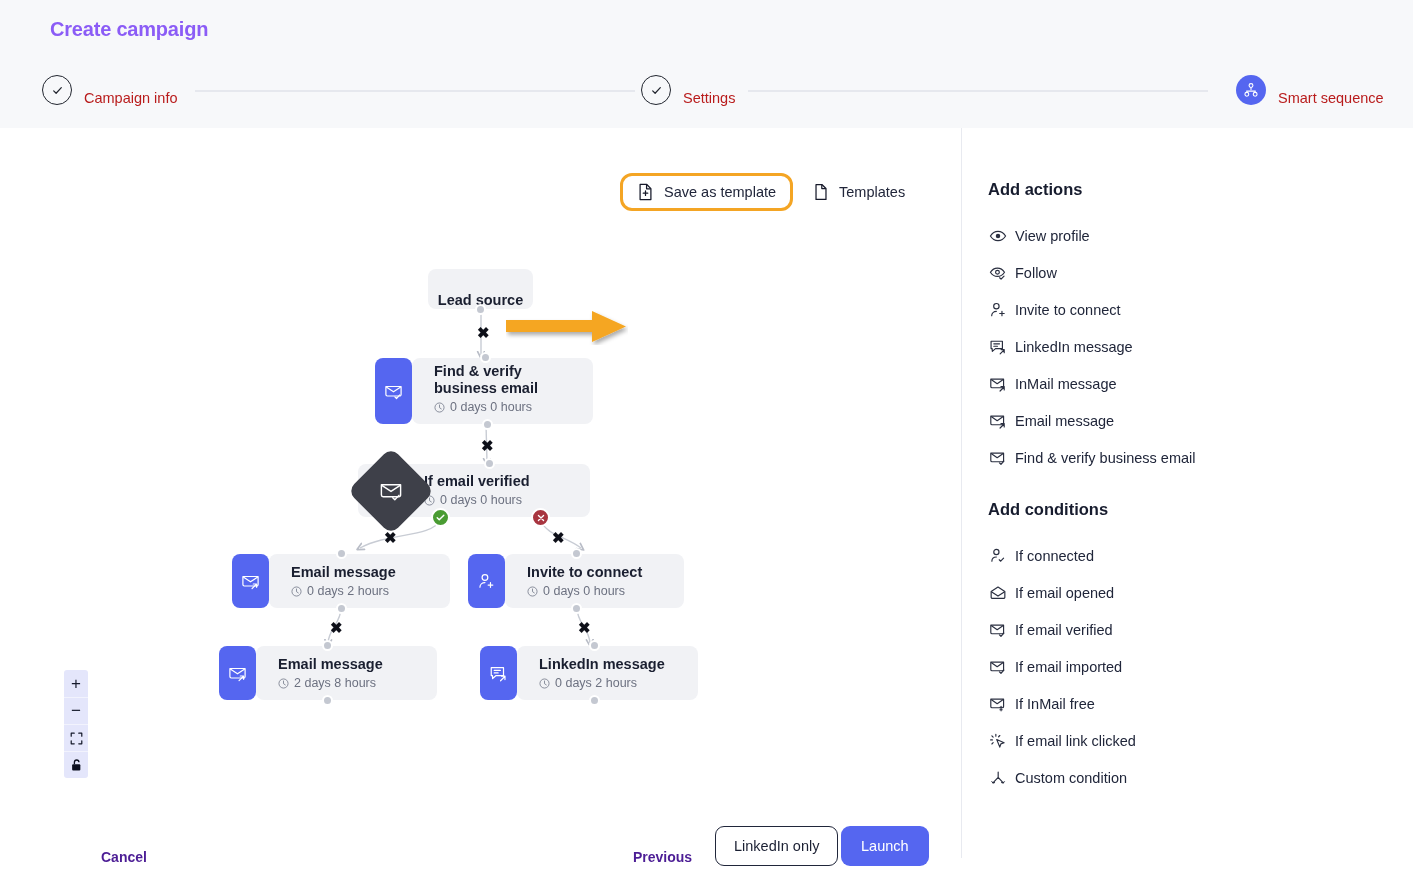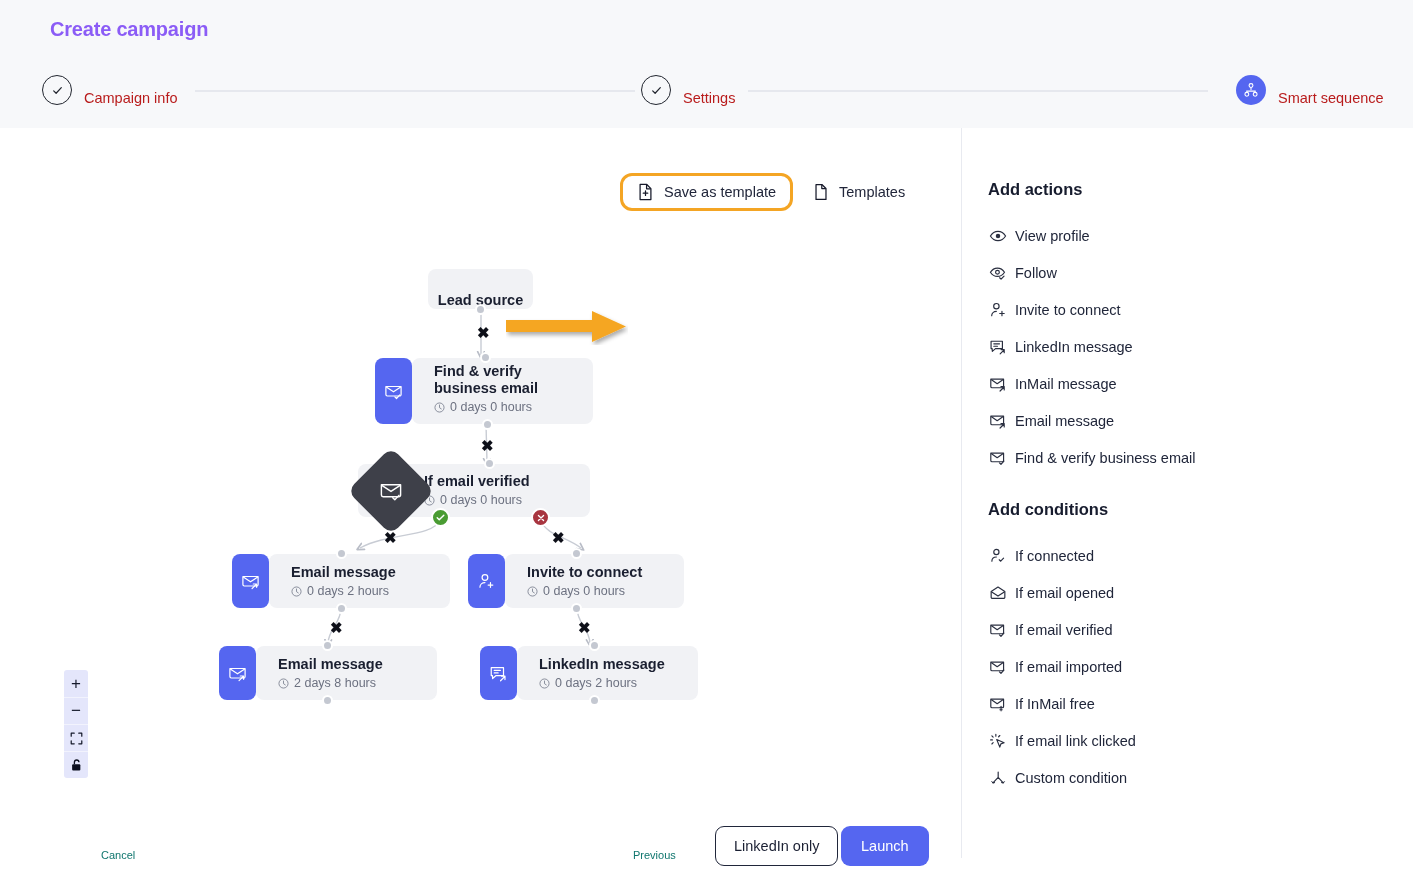--- a/index.html
+++ b/index.html
@@ -109,22 +109,22 @@
     height: 27px; display: flex; align-items: center; justify-content: center;
     cursor: pointer; color: #151a2b;
   }
   .zoom-ctl > div + div { border-top: 1px solid #f2f3fd; }
 
   
   .footer {
     position: absolute; left: 0; top: 858px; width: 962px; height: 32px;
   }
   .btn-text {
-    position: absolute; font-size: 11px; color: #0f766e; background: none;
-    border: none; cursor: pointer; font-family: inherit;
+    position: absolute; font-size: 14px; color: #4c1d95; background: none;
+    border: none; cursor: pointer; font-family: inherit; font-weight: bold;
   }
   .btn-outline {
     position: absolute; font-size: 14.5px; color: #1b2033; background: #fff;
     border: 1.4px solid #20263a; border-radius: 9px; padding: 11px 18px;
     cursor: pointer; font-family: inherit;
   }
   .btn-primary {
     position: absolute; font-size: 14.5px; color: #fff; background: #5566f0;
     border: none; border-radius: 9px; padding: 12px 20px;
     cursor: pointer; font-family: inherit;

